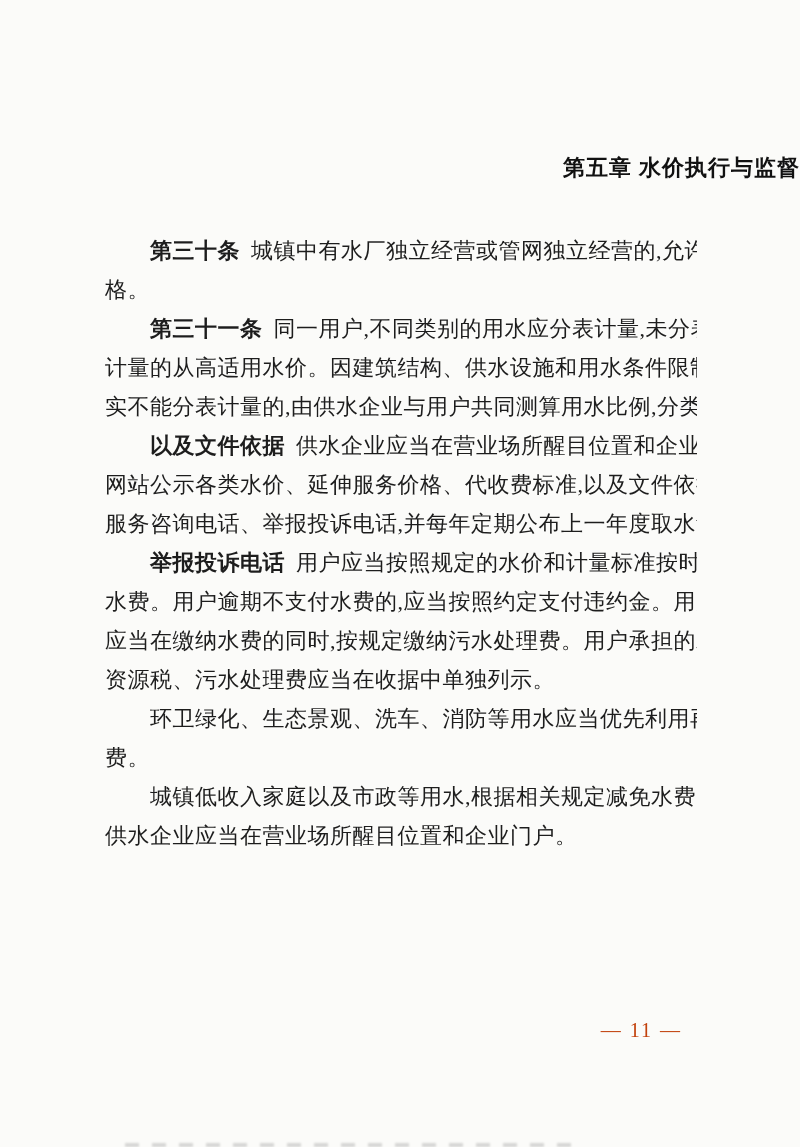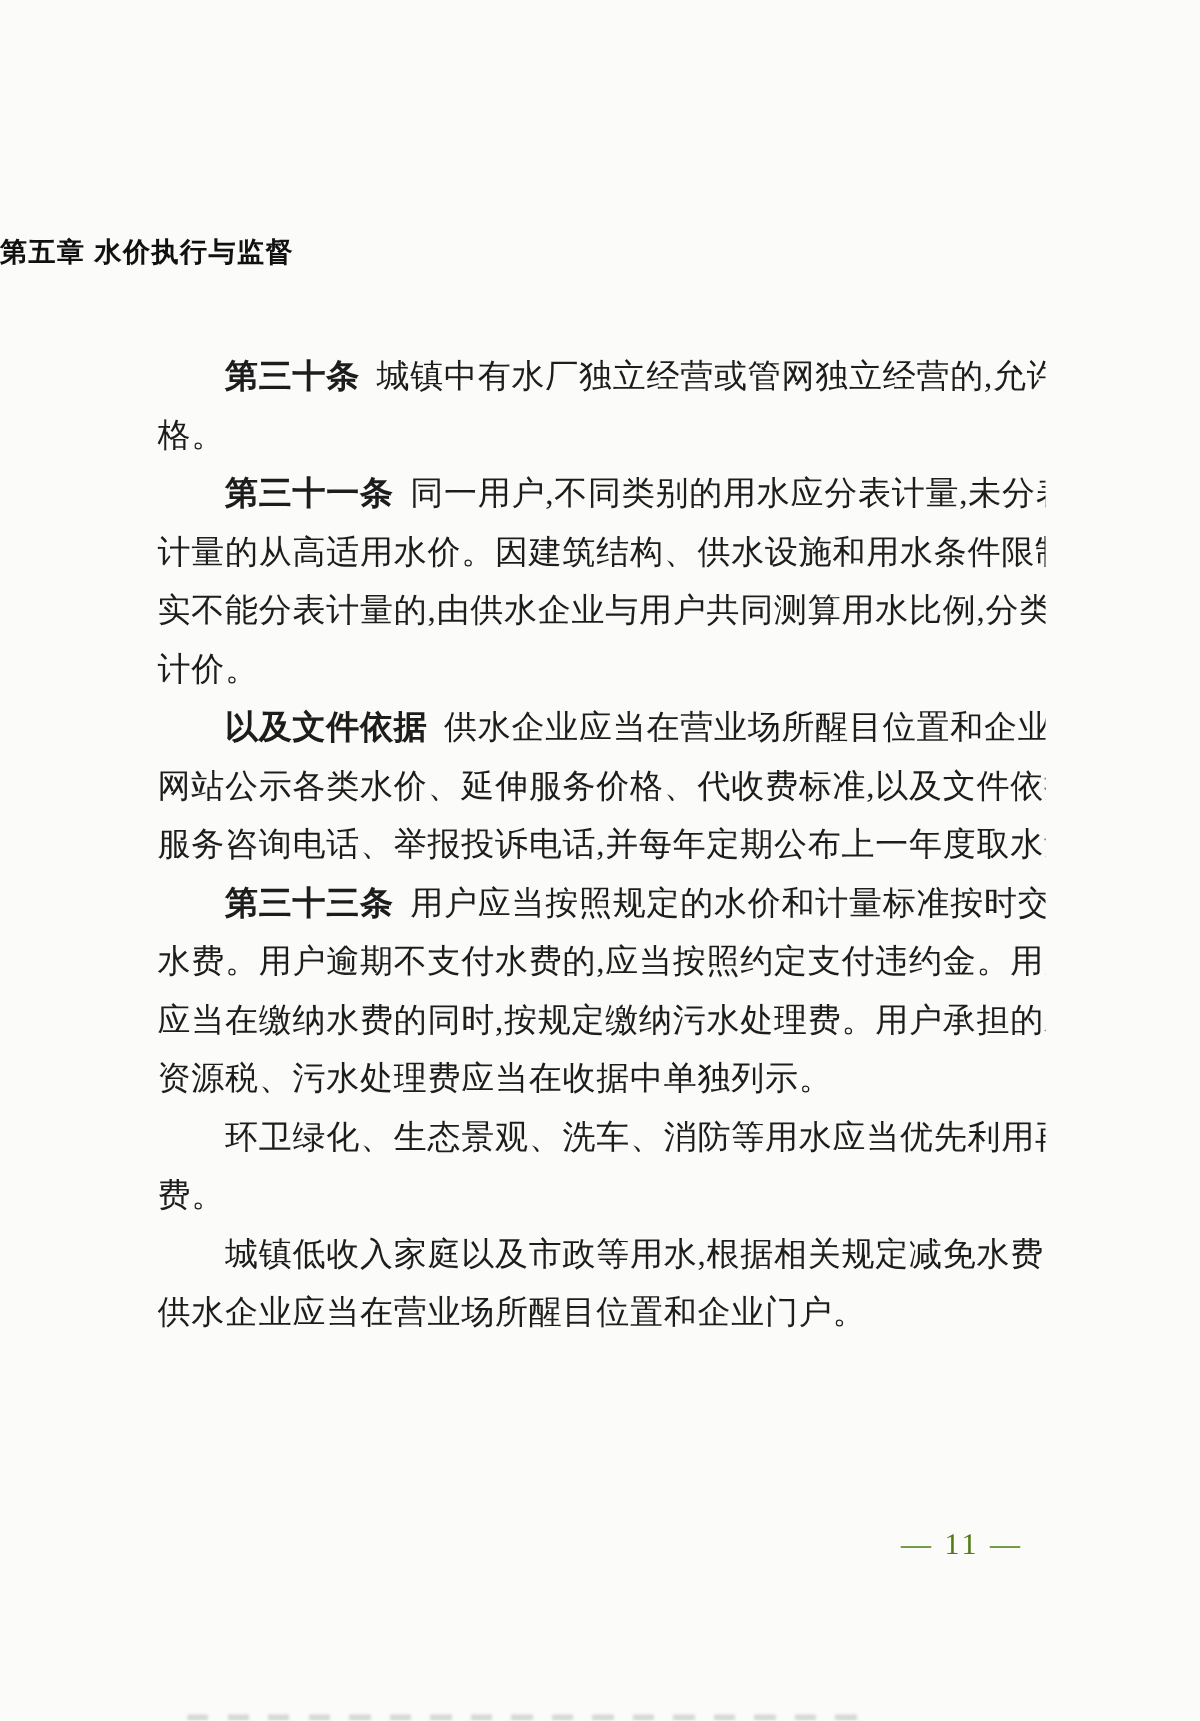--- a/index.html
+++ b/index.html
@@ -7,24 +7,24 @@
   body {
     position: relative;
     background: #fbfbf9;
     font-family: "Liberation Serif", "DejaVu Serif", serif;
     color: #1d1d1d;
   }
   .page { position: absolute; inset: 0; }
   .title {
     position: absolute;
     top: 153px; left: 0; width: 100%;
-    text-align: left;
+    text-align: right;
     font-family: "Liberation Sans", "DejaVu Sans", sans-serif;
     font-weight: 700;
-    font-size: 18px;
+    font-size: 22px;
     line-height: 30px;
     letter-spacing: 1px;
     color: #111;
   }
   .body {
     position: absolute;
     top: 231px; left: 105px; width: 592px;
     font-size: 22px;
   }
   .line {
@@ -46,21 +46,21 @@
     font-family: "Liberation Sans", "DejaVu Sans", sans-serif;
     font-weight: 700;
     margin-right: 11px;
   }
   .page-number {
     position: absolute;
     top: 1018px; right: 118px;
     font-size: 20px;
     line-height: 24px;
     letter-spacing: 2px;
-    color: #4d7c0f;
+    color: #c2410c;
   }
   .bottom-artifact {
     position: absolute;
     bottom: 0; left: 125px;
     width: 455px; height: 4px;
     background: repeating-linear-gradient(90deg,
       rgba(70,70,70,0.20) 0 14px, rgba(0,0,0,0) 14px 27px);
     filter: blur(1px);
   }
 </style>
@@ -75,31 +75,30 @@
 
     <div>
       <div class="line first"><span class="lead">第三十条</span><span>城镇中有水厂独立经营或管网独立经营的,允许不</span></div>
       <div class="line end">格。</div>
     </div>
 
     <div>
       <div class="line first"><span class="lead">第三十一条</span><span>同一用户,不同类别的用水应分表计量,未分表</span></div>
       <div class="line">计量的从高适用水价。因建筑结构、供水设施和用水条件限制确</div>
       <div class="line">实不能分表计量的,由供水企业与用户共同测算用水比例,分类</div>
-      <div class="line end">计价。</div>
     </div>
 
     <div>
       <div class="line first"><span class="lead">以及文件依据</span><span>供水企业应当在营业场所醒目位置和企业门户</span></div>
       <div class="line">网站公示各类水价、延伸服务价格、代收费标准,以及文件依据、</div>
       <div class="line">服务咨询电话、举报投诉电话,并每年定期公布上一年度取水量、</div>
     </div>
 
     <div>
-      <div class="line first"><span class="lead">第三十三条</span><span>用户应当按照规定的水价和计量标准按时交纳</span></div>
+      <div class="line first"><span class="lead">举报投诉电话</span><span>用户应当按照规定的水价和计量标准按时交纳</span></div>
       <div class="line">水费。用户逾期不支付水费的,应当按照约定支付违约金。用户</div>
       <div class="line">应当在缴纳水费的同时,按规定缴纳污水处理费。用户承担的水</div>
       <div class="line end">资源税、污水处理费应当在收据中单独列示。</div>
     </div>
 
     <div>
       <div class="line first">环卫绿化、生态景观、洗车、消防等用水应当优先利用再生</div>
       <div class="line end">费。</div>
     </div>
 

